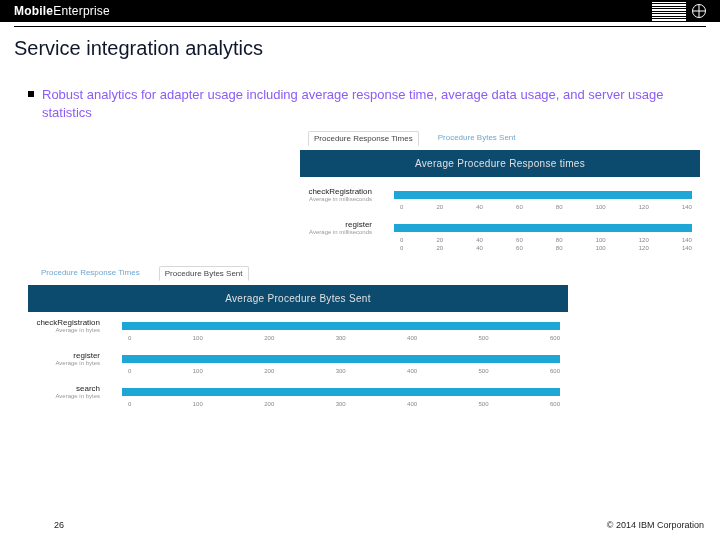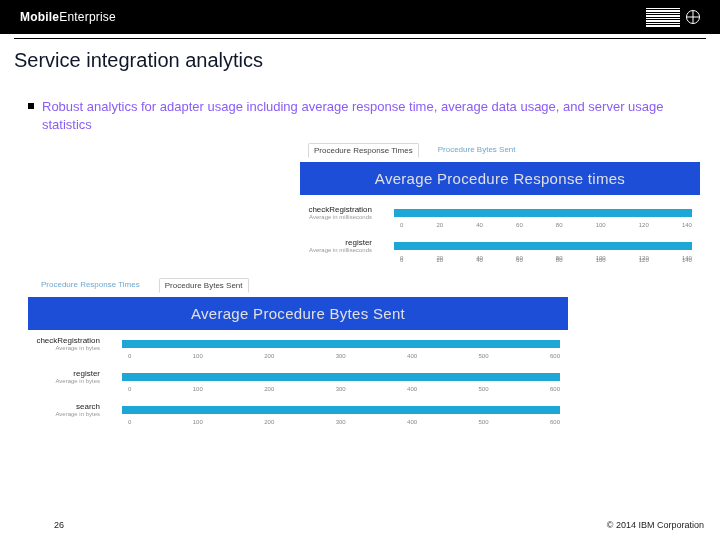--- a/index.html
+++ b/index.html
@@ -6,26 +6,26 @@
   body {
     width: 720px;
     height: 540px;
     font-family: Arial, Helvetica, sans-serif;
     background: #fff;
     position: relative;
     overflow: hidden;
   }
   .topbar {
     width: 100%;
-    height: 34px;
+    height: 22px;
     background: #000;
     display: flex;
     justify-content: space-between;
     align-items: center;
-    padding: 0 20px;
+    padding: 0 14px;
   }
   .brand-left {
     color: #fff;
     font-size: 12px;
     letter-spacing: 0.2px;
   }
   .brand-left .bold { font-weight: 700; }
   .brand-left .light { font-weight: 300; }
   .brand-right {
     display: flex;
@@ -89,23 +89,23 @@
     border-bottom: 1px solid #fff;
     color: #444;
     padding: 2px 5px;
     border-radius: 2px 2px 0 0;
   }
   .tabs .inactive {
     padding: 2px 5px;
     color: #6fa7cf;
   }
   .panel-header {
-    background: #1d4ed8;
+    background: #0c4a6e;
     color: #e0e0e0;
-    font-size: 15px;
+    font-size: 10px;
     letter-spacing: 0.3px;
     padding: 8px 16px;
     text-align: center;
   }
   .bar-row {
     display: flex;
     align-items: center;
     padding: 6px 8px 0 8px;
   }
   .bar-label {

